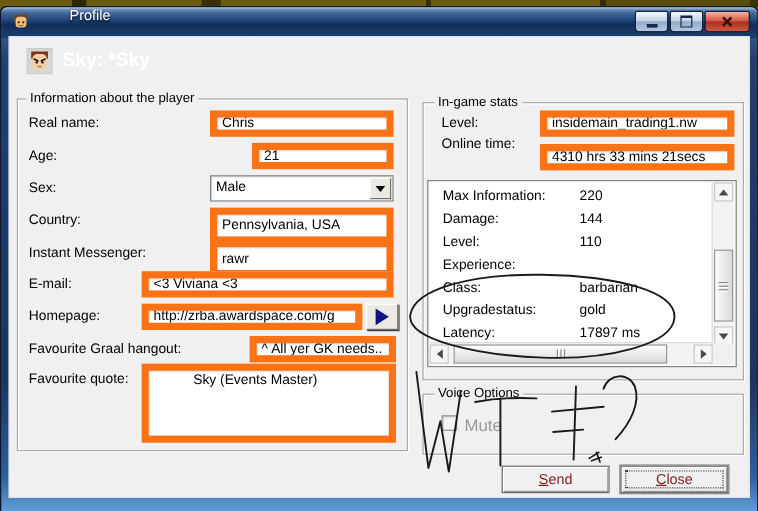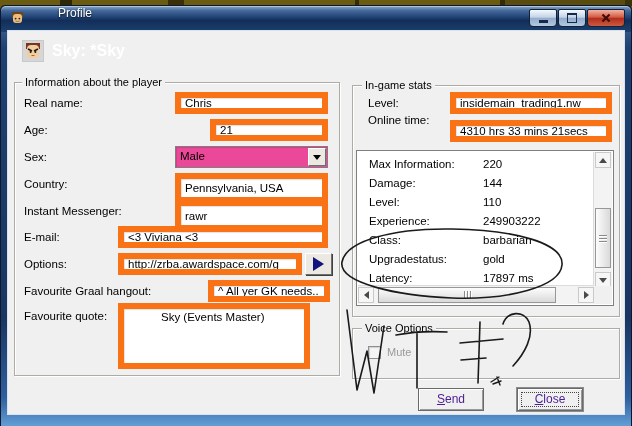--- a/index.html
+++ b/index.html
@@ -36,21 +36,21 @@
   .pheader{position:absolute;left:52px;top:42px;font-size:16px;font-weight:bold;color:#ffffff;}
   
   .group{position:absolute;border:1px solid #acaca4;box-shadow:inset 1px 1px 0 #fff,1px 1px 0 #fff;}
   .group-label{position:absolute;font-size:11px;color:#000;background:#f0f0f0;padding:0 3px;white-space:nowrap;}
   
   .lbl{position:absolute;font-size:11.5px;color:#000;white-space:nowrap;}
   .txt{position:absolute;background:#fff;border:6px solid #f97316;box-sizing:border-box;
     font-family:Liberation Sans, sans-serif;font-size:11.5px;color:#000;padding:0 4px;
     box-shadow:inset 1px 1px 1px rgba(0,0,0,.12);}
   textarea.txt{resize:none;padding:2px 4px;line-height:13px;}
-  .combo{position:absolute;background:#ec4899;border:1px solid #7f7f7f;box-sizing:border-box;
+  .combo{position:absolute;background:#ffffff;border:1px solid #7f7f7f;box-sizing:border-box;
     box-shadow:inset 1px 1px 1px rgba(0,0,0,.12);}
   .combo .val{position:absolute;left:4px;top:3px;font-size:11.5px;}
   .combo-btn{position:absolute;right:1px;top:1px;width:18px;height:18px;background:#ece9e2;
     border:1px solid;border-color:#fff #6f6f6f #6f6f6f #fff;box-sizing:border-box;
     display:flex;align-items:center;justify-content:center;}
   .tri-down{width:0;height:0;border:4px solid transparent;border-top:5px solid #000;margin-top:4px;}
   .mini-btn{position:absolute;background:#ece9e2;border:1px solid;border-color:#fff #6f6f6f #6f6f6f #fff;
     box-sizing:border-box;box-shadow:1px 1px 0 #404040;display:flex;align-items:center;justify-content:center;}
   .tri-right{width:0;height:0;border:7px solid transparent;border-left:11px solid #10127d;margin-left:6px;}
   
@@ -71,24 +71,24 @@
   .vthumb{position:absolute;left:1px;width:16px;border:1px solid #979797;box-sizing:border-box;
     background:linear-gradient(90deg,#fdfdfd,#d9d9d9);display:flex;align-items:center;justify-content:center;flex-direction:column;gap:2px;}
   .hthumb{position:absolute;top:1px;height:16px;border:1px solid #979797;box-sizing:border-box;
     background:linear-gradient(180deg,#fdfdfd,#d9d9d9);display:flex;align-items:center;justify-content:center;gap:2px;}
   .gripline-h{width:8px;height:1px;background:#8a8a8a;box-shadow:0 1px 0 #fff;}
   .gripline-v{width:1px;height:8px;background:#8a8a8a;box-shadow:1px 0 0 #fff;}
   .sb-corner{position:absolute;right:1px;bottom:1px;width:18px;height:18px;background:#f0f0f0;}
   
   .checkbox{position:absolute;left:368px;top:346px;width:13px;height:13px;background:#f5f5f5;
     border:1px solid #8f8f8f;box-sizing:border-box;box-shadow:inset 1px 1px 1px rgba(0,0,0,.15);}
-  .mute-lbl{position:absolute;left:387px;top:346px;font-size:11px;color:#9a9a9a;}
-  
-  .btn{position:absolute;width:66px;height:23px;background:#f0f0f0;border:1px solid #6a6a6a;
-    box-sizing:border-box;font-size:12px;color:#4c1d95;text-align:center;line-height:21px;
+  .mute-lbl{position:absolute;left:387px;top:346px;font-size:14px;color:#9a9a9a;}
+  
+  .btn{position:absolute;width:90px;height:23px;background:#f0f0f0;border:1px solid #6a6a6a;
+    box-sizing:border-box;font-size:12px;color:#7f1d1d;text-align:center;line-height:21px;
     box-shadow:inset 1px 1px 0 #fff,inset -1px -1px 0 #9a9a9a;}
   .btn.default{box-shadow:inset 1px 1px 0 #fff,inset -1px -1px 0 #9a9a9a,0 0 0 1px #8c8c8c;}
   .btn.default::after{content:"";position:absolute;inset:3px;border:1px dotted #444;}
   .accel{text-decoration:underline;}
   
   .ink{position:absolute;left:0;top:0;width:632px;height:426px;pointer-events:none;z-index:50;}
 </style>
 </head>
 <body>
 
@@ -143,41 +143,41 @@
 
   <div class="group" style="left:14px;top:82px;width:324px;height:292px;"></div>
   <span class="group-label" style="left:22px;top:76px;">Information about the player</span>
 
   <span class="lbl" style="left:24px;top:97px;">Real name:</span>
   <span class="lbl" style="left:24px;top:124px;">Age:</span>
   <span class="lbl" style="left:24px;top:151px;">Sex:</span>
   <span class="lbl" style="left:24px;top:178px;">Country:</span>
   <span class="lbl" style="left:24px;top:205px;">Instant Messenger:</span>
   <span class="lbl" style="left:24px;top:231px;">E-mail:</span>
-  <span class="lbl" style="left:24px;top:258px;">Options:</span>
+  <span class="lbl" style="left:24px;top:258px;">Homepage:</span>
   <span class="lbl" style="left:24px;top:285px;">Favourite Graal hangout:</span>
   <span class="lbl" style="left:24px;top:310px;">Favourite quote:</span>
 
   <input class="txt" style="left: 175px; top: 92px; width: 153px; height: 22px;" readonly="" value="Chris">
   <input class="txt" style="left: 210px; top: 119px; width: 118px; height: 22px;" readonly="" value="21">
   <div class="combo" style="left:175px;top:146px;width:153px;height:22px;">
     <span class="val">Male</span>
     <span class="combo-btn">
         <span class="tri-down"></span>
       </span>
   </div>
   <input class="txt" style="left: 175px; top: 173px; width: 153px; height: 30px;" readonly="" value="Pennsylvania, USA">
   <input class="txt" style="left: 175px; top: 200px; width: 153px; height: 31px;" readonly="" value="rawr">
   <input class="txt" style="left: 118px; top: 226px; width: 210px; height: 22px;" readonly="" value="&lt;3 Viviana &lt;3">
   <input class="txt" style="left: 118px; top: 253px; width: 184px; height: 22px;" readonly="" value="http://zrba.awardspace.com/g">
   <div class="mini-btn" style="left:305px;top:253px;width:27px;height:22px;">
     <span class="tri-right"></span>
   </div>
   <input class="txt" style="left: 208px; top: 280px; width: 122px; height: 22px;" readonly="" value="^ All yer GK needs..">
-  <textarea class="txt" style="left: 118px; top: 303px; width: 192px; height: 66px; padding-left: 37px;" readonly="">Sky (Events Master)</textarea>
+  <textarea class="txt" style="left: 118px; top: 303px; width: 212px; height: 66px; padding-left: 37px;" readonly="">Sky (Events Master)</textarea>
 
   <div class="group" style="left:352px;top:85px;width:266px;height:230px;"></div>
   <span class="group-label" style="left:362px;top:79px;">In-game stats</span>
 
   <span class="lbl" style="left:368px;top:97px;">Level:</span>
   <input class="txt" style="left: 450px; top: 92px; width: 162px; height: 22px;" readonly="" value="insidemain_trading1.nw">
   <span class="lbl" style="left:368px;top:114px;">Online time:</span>
   <input class="txt" style="left: 450px; top: 120px; width: 162px; height: 22px;" readonly="" value="4310 hrs 33 mins 21secs">
 
   <div class="listbox">
@@ -189,21 +189,20 @@
       <div class="stat-row">
           <span class="stat-label">Damage:</span>
           <span class="stat-value">144</span>
         </div>
       <div class="stat-row">
           <span class="stat-label">Level:</span>
           <span class="stat-value">110</span>
         </div>
       <div class="stat-row">
           <span class="stat-label">Experience:</span>
-          <span class="stat-value">249903222</span>
         </div>
       <div class="stat-row">
           <span class="stat-label">Class:</span>
           <span class="stat-value">barbarian</span>
         </div>
       <div class="stat-row">
           <span class="stat-label">Upgradestatus:</span>
           <span class="stat-value">gold</span>
         </div>
       <div class="stat-row">

